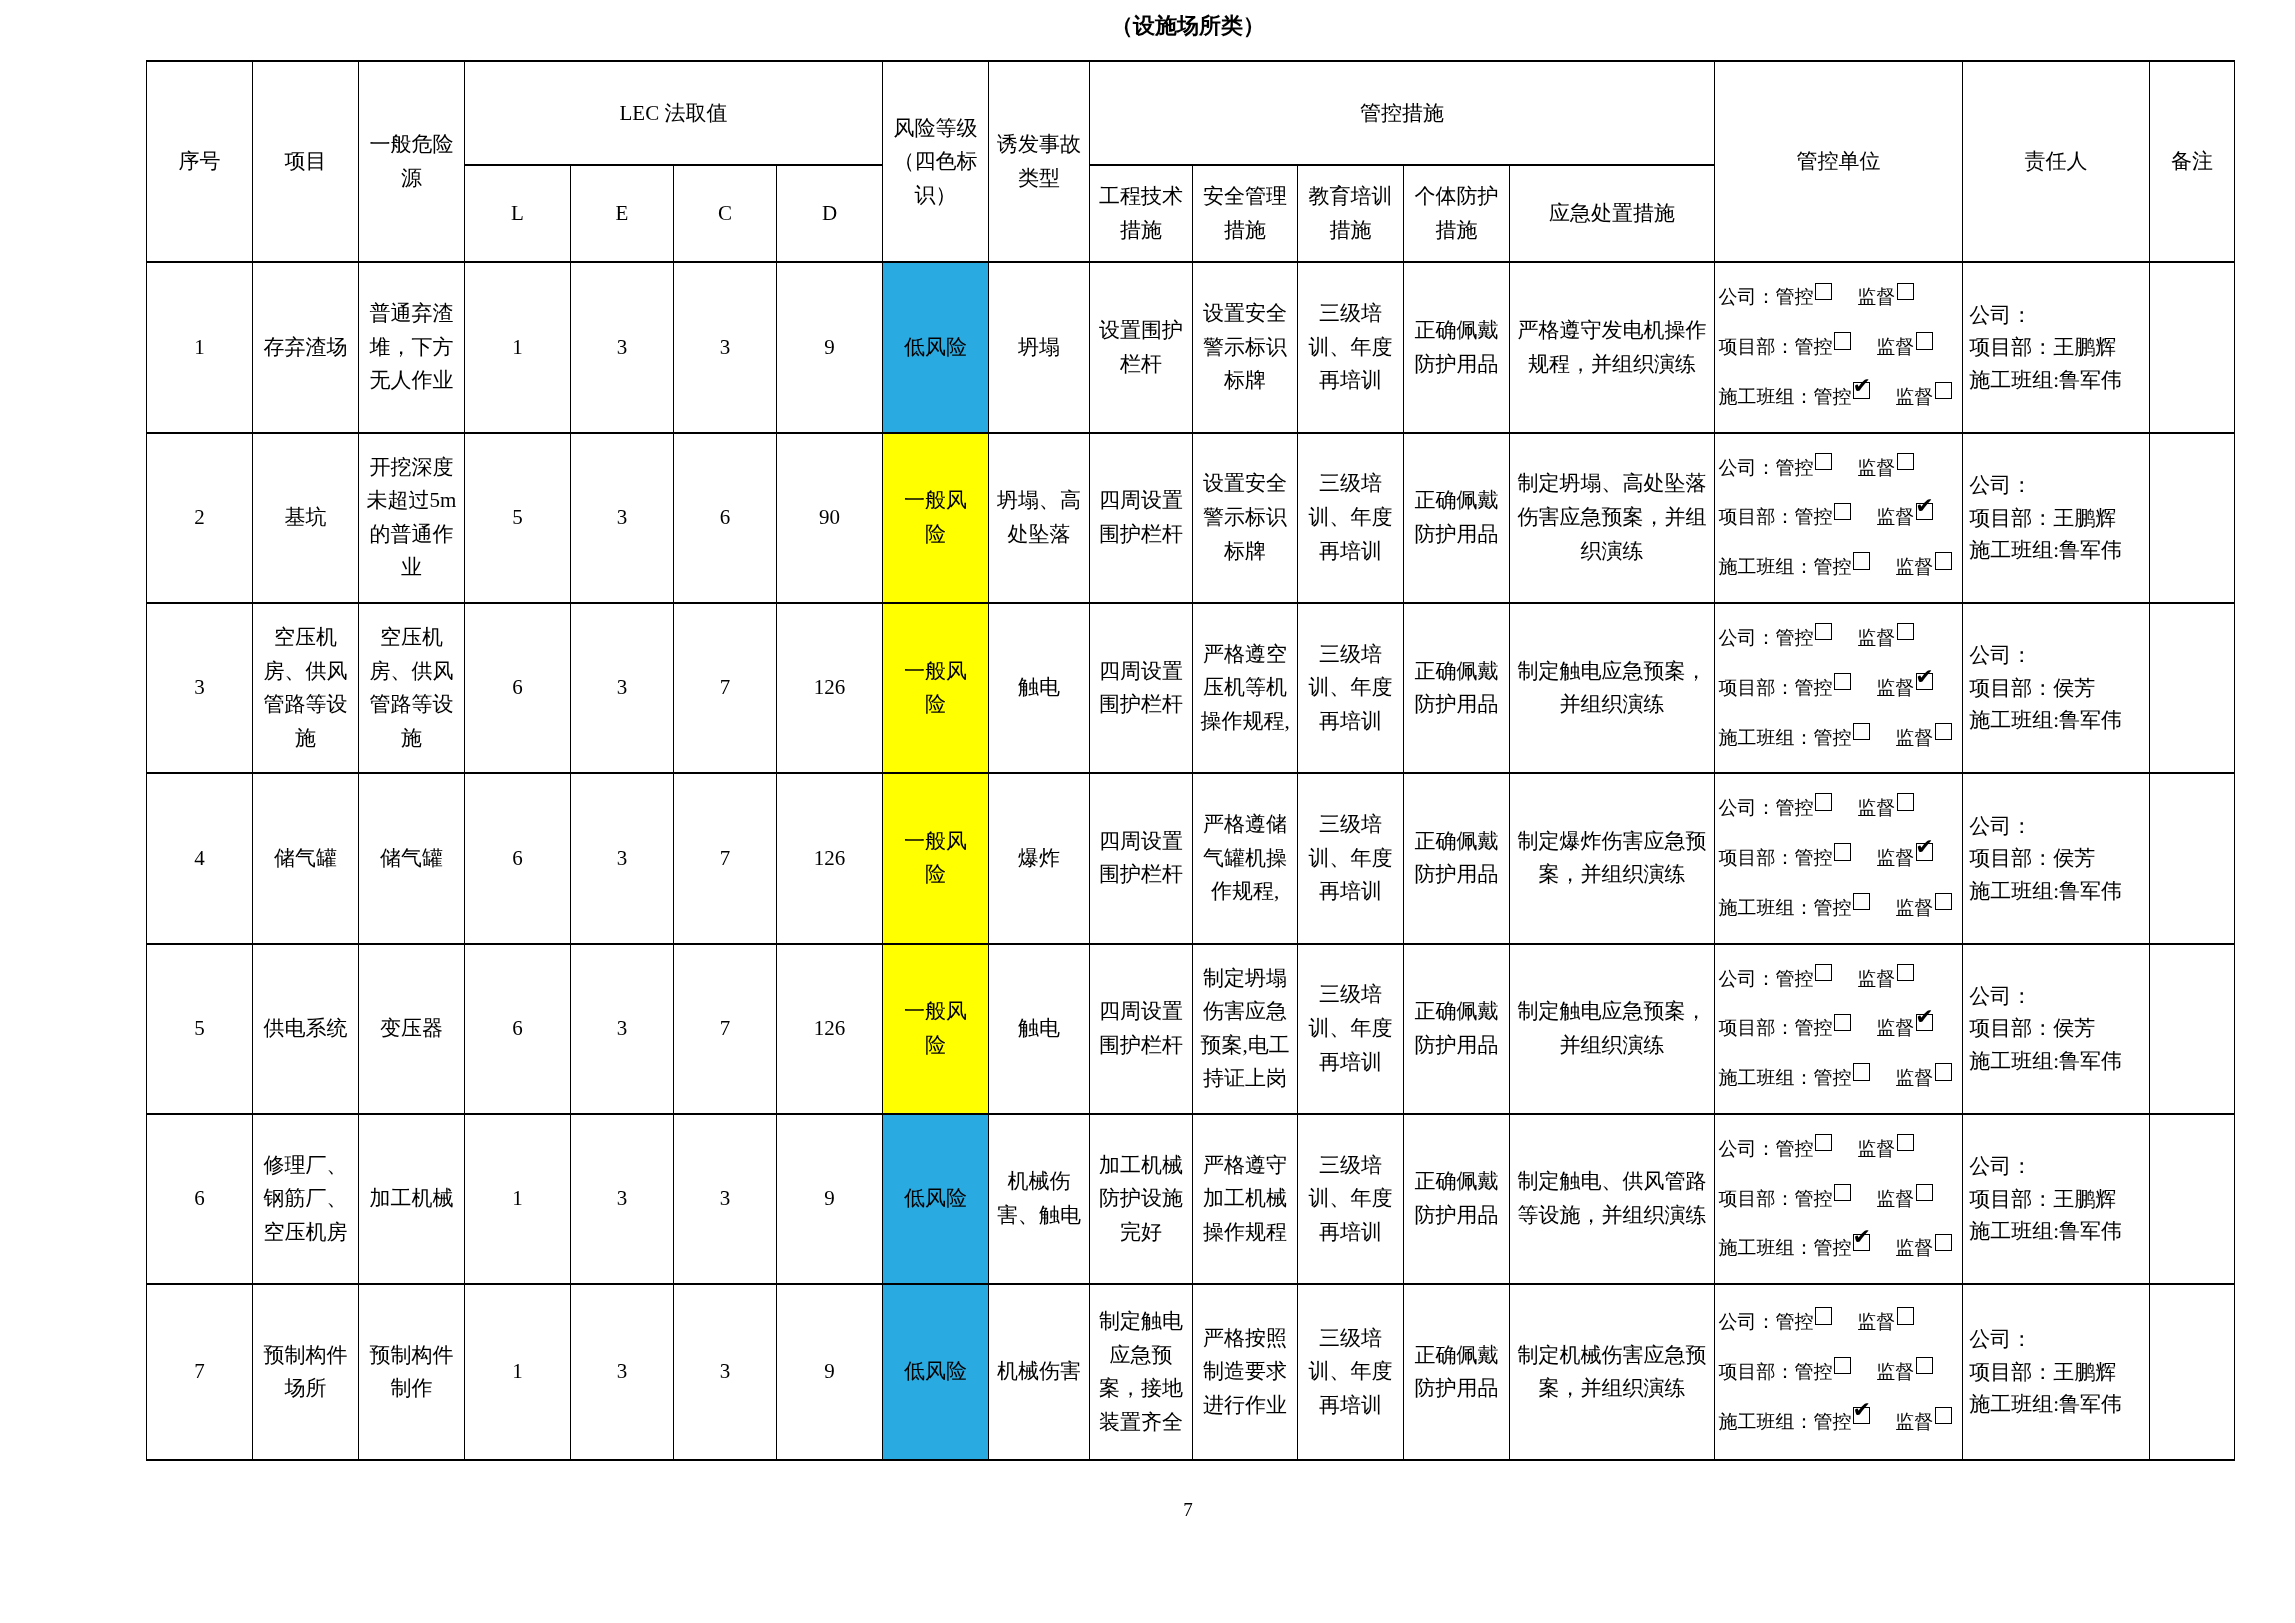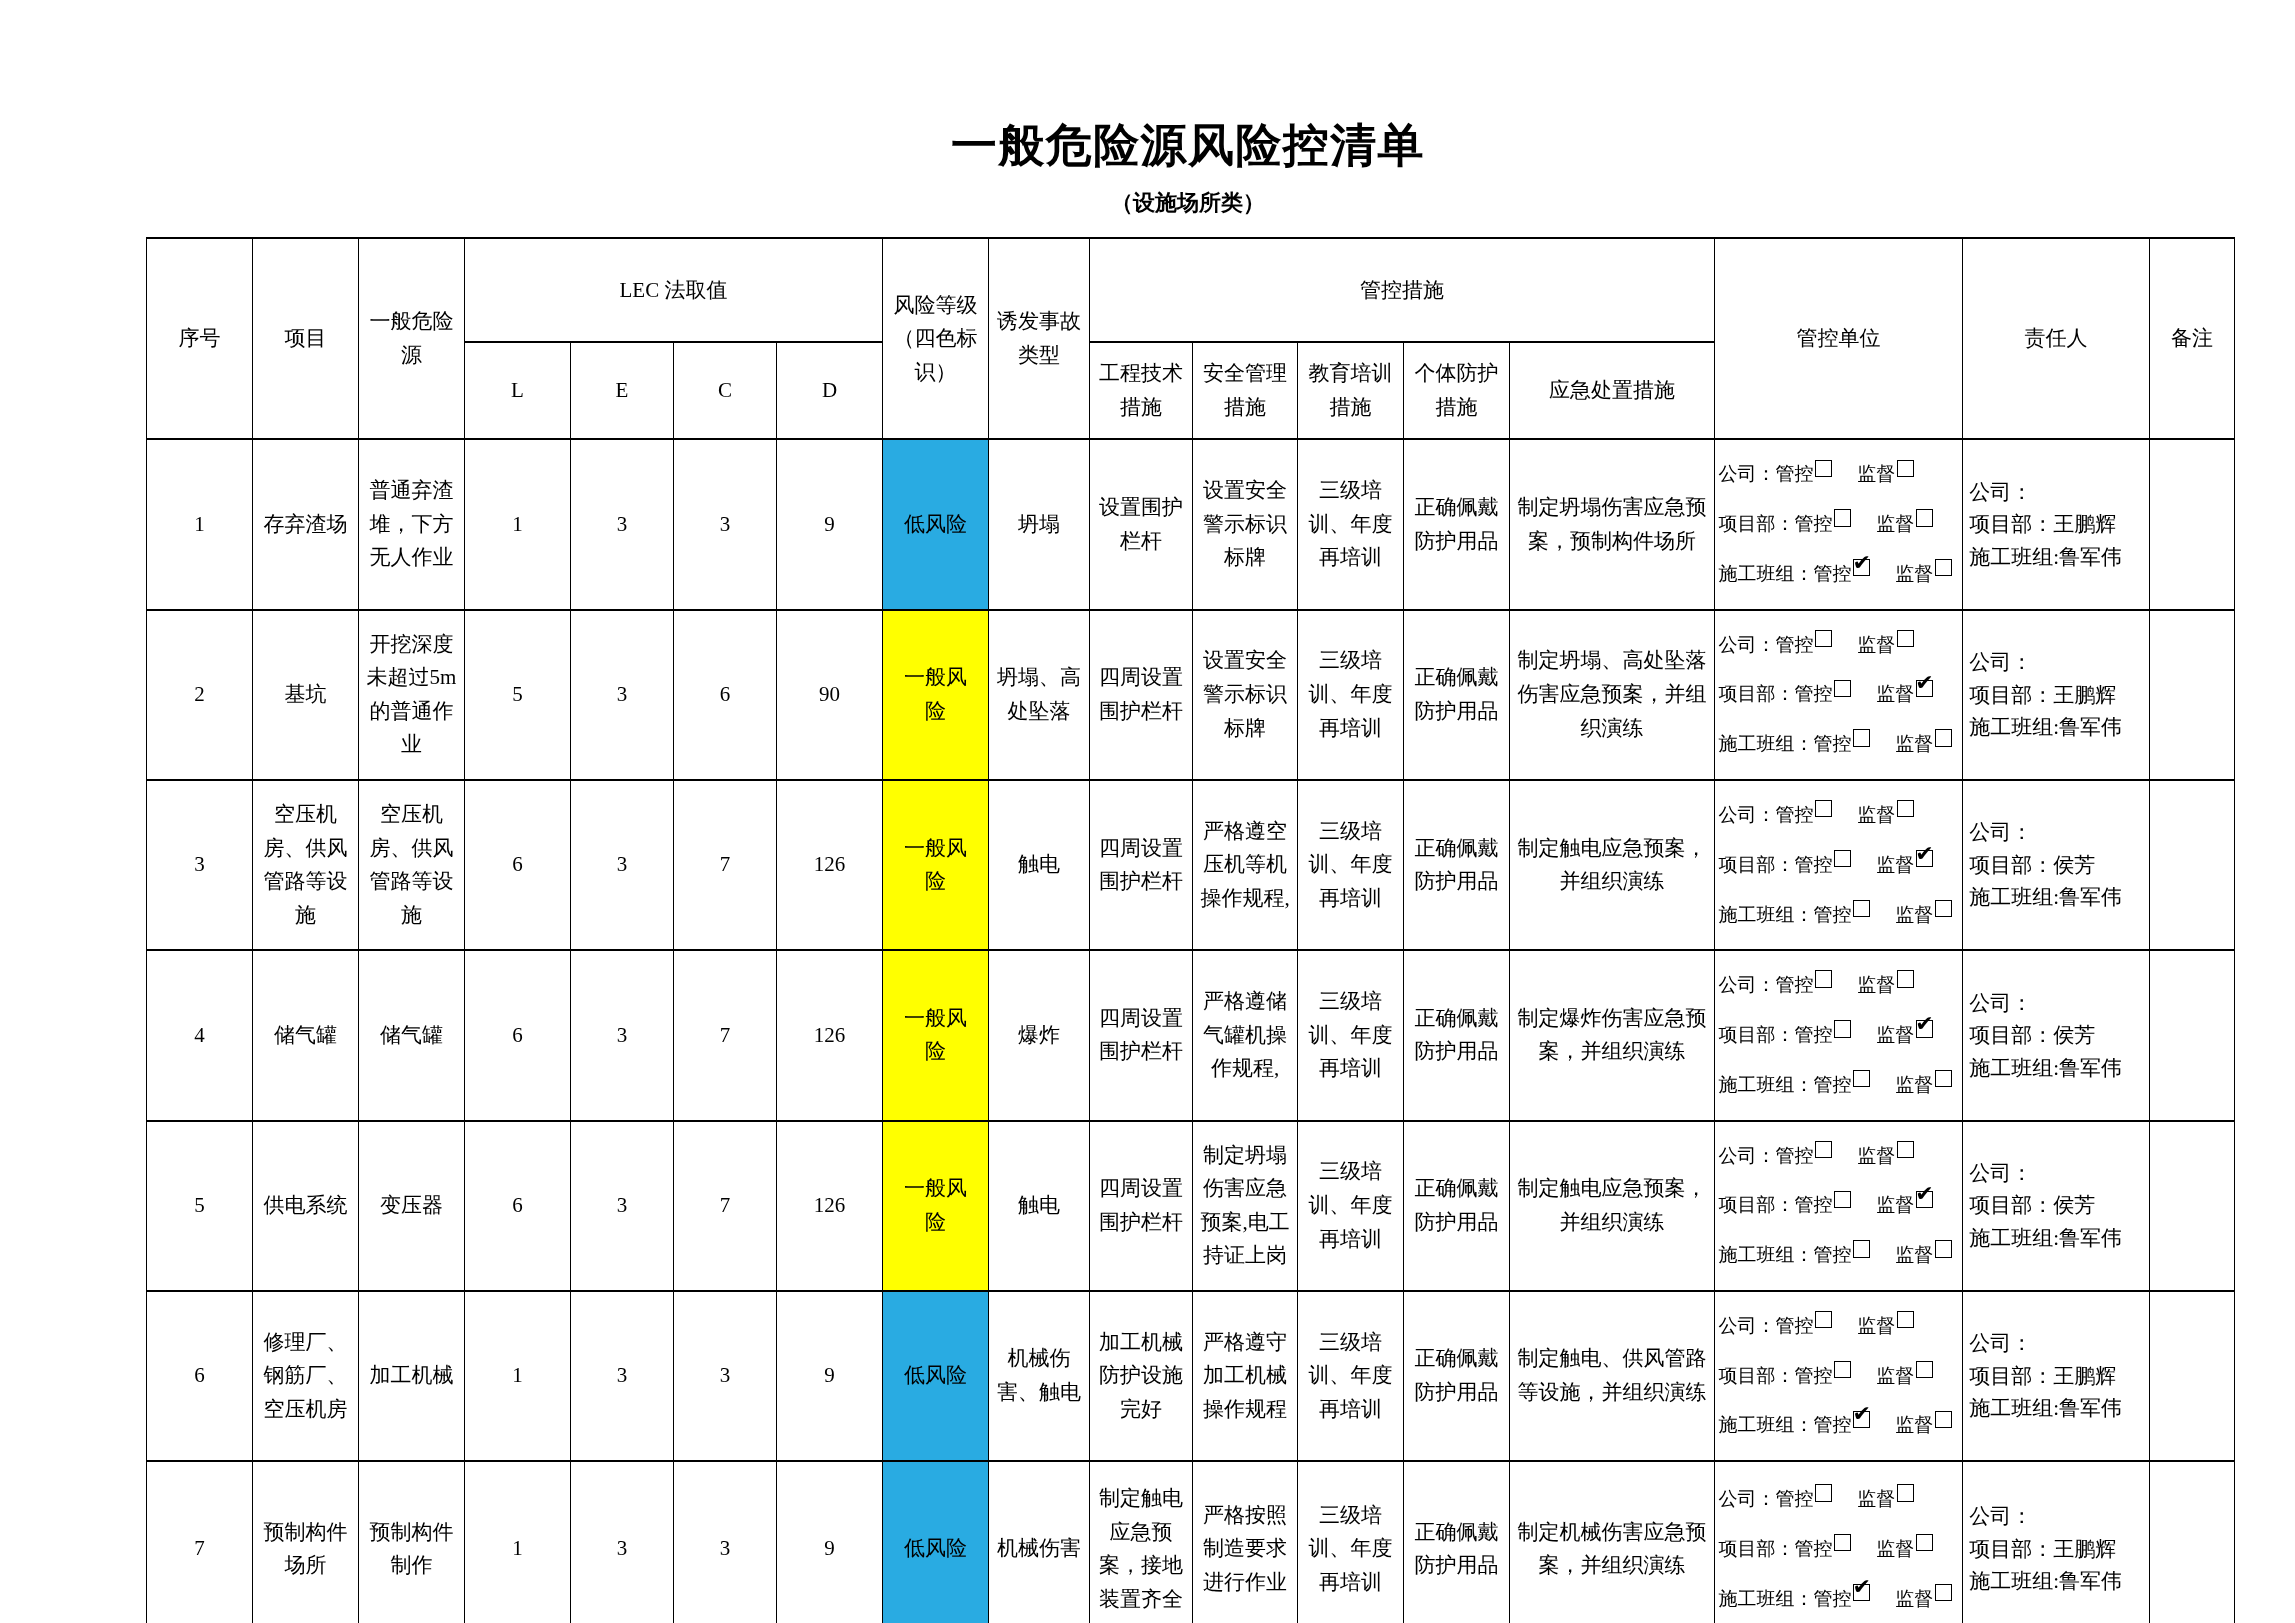--- a/index.html
+++ b/index.html
@@ -59,21 +59,20 @@
   td.resp{text-align:left;font-size:21px;line-height:1.55;padding:0 1.4px 0 6.2px;}
   td.resp div{white-space:nowrap;}
   .page-number{
     text-align:center;font-size:19px;margin-top:38px;
   }
 </style>
 </head>
 <body>
 
 <div class="page">
-  <div class="doc-title">一般危险源风险控清单</div>
   <div class="doc-subtitle">（设施场所类）</div>
 
   <table class="risk-table">
     <colgroup>
       <col style="width:106px">
         <col style="width:106px">
         <col style="width:106px">
       <col style="width:106px">
         <col style="width:103px">
         <col style="width:103px">
@@ -122,21 +121,21 @@
     <td class="c">1</td>
     <td class="c">3</td>
     <td class="c">3</td>
     <td class="c">9</td>
     <td class="risk" style="background: rgb(41, 171, 226);">低风险</td>
     <td class="c">坍塌</td>
     <td class="c">设置围护栏杆</td>
     <td class="c">设置安全警示标识标牌</td>
     <td class="c">三级培训、年度再培训</td>
     <td class="c">正确佩戴防护用品</td>
-    <td class="c">制定坍塌伤害应急预案，预制构件场所</td>
+    <td class="c">严格遵守发电机操作规程，并组织演练</td>
     <td class="unit">
       <div class="unit-line">
         <span>公司：</span><span>管控</span><span class="cb g"></span><span>监督</span><span class="cb"></span>
       </div>
       <div class="unit-line">
         <span>项目部：</span><span>管控</span><span class="cb g"></span><span>监督</span><span class="cb"></span>
       </div>
       <div class="unit-line">
         <span>施工班组：</span><span>管控</span><span class="cb g checked"></span><span>监督</span><span class="cb"></span>
       </div>

